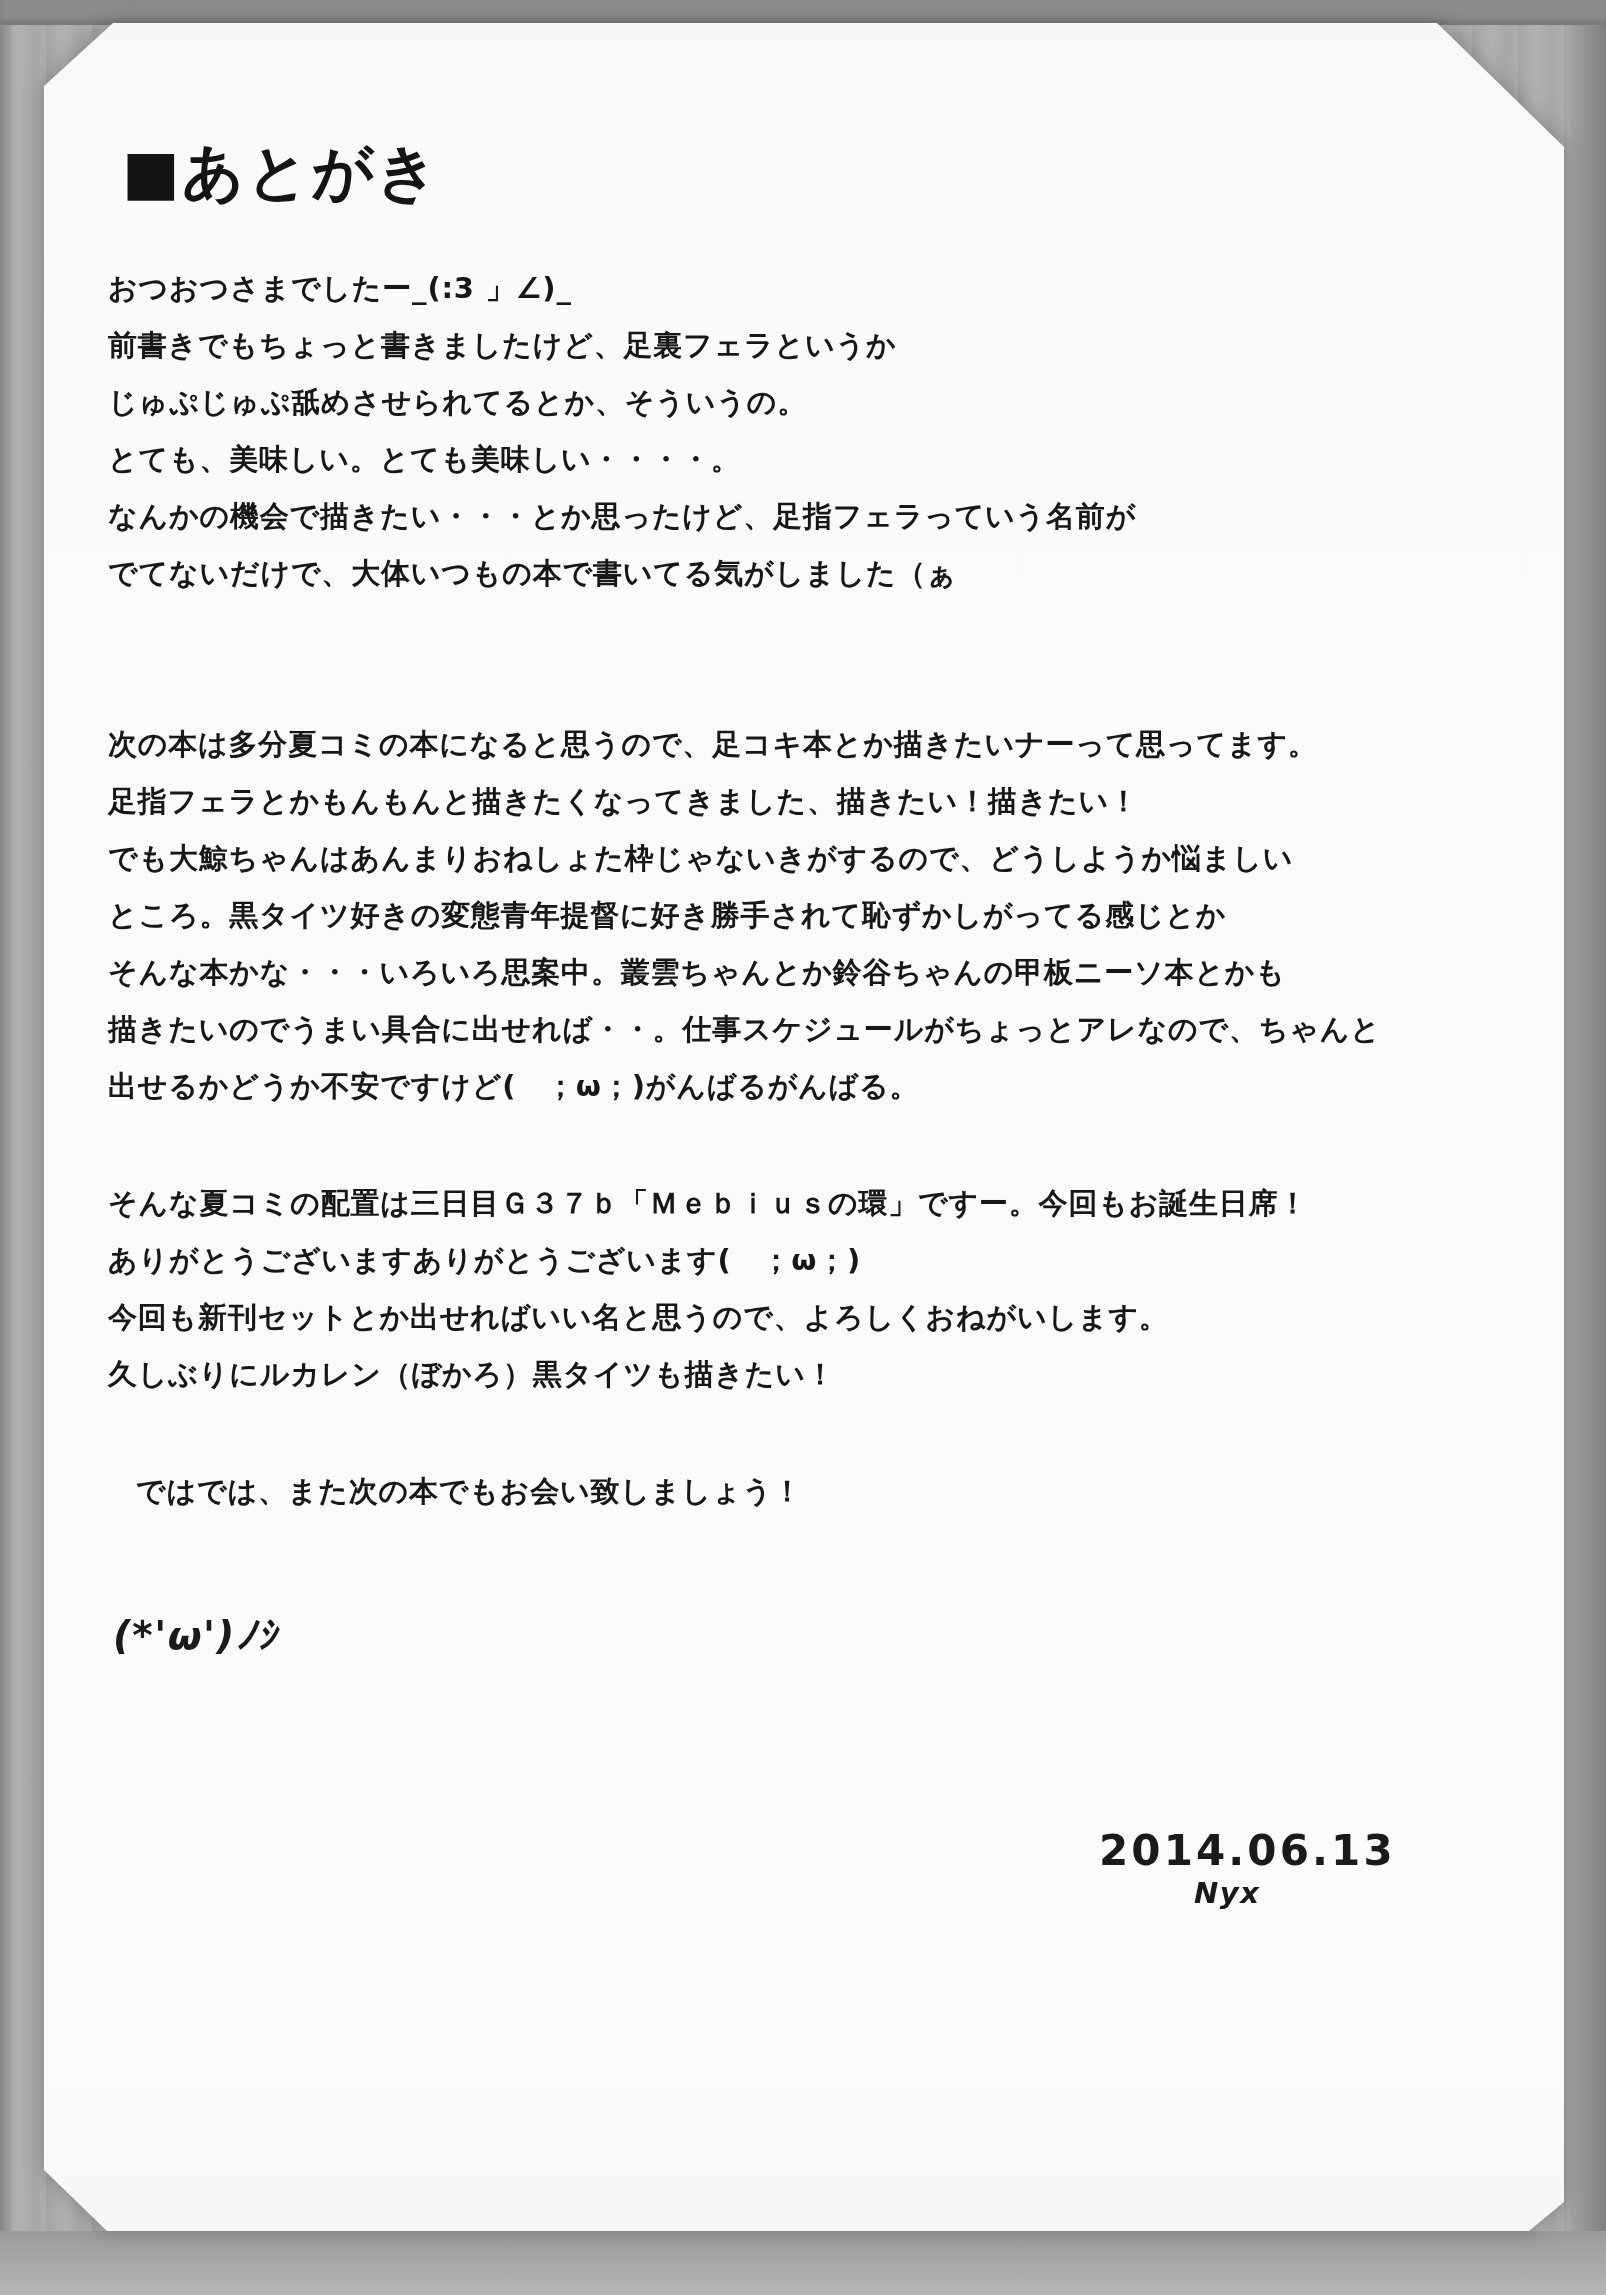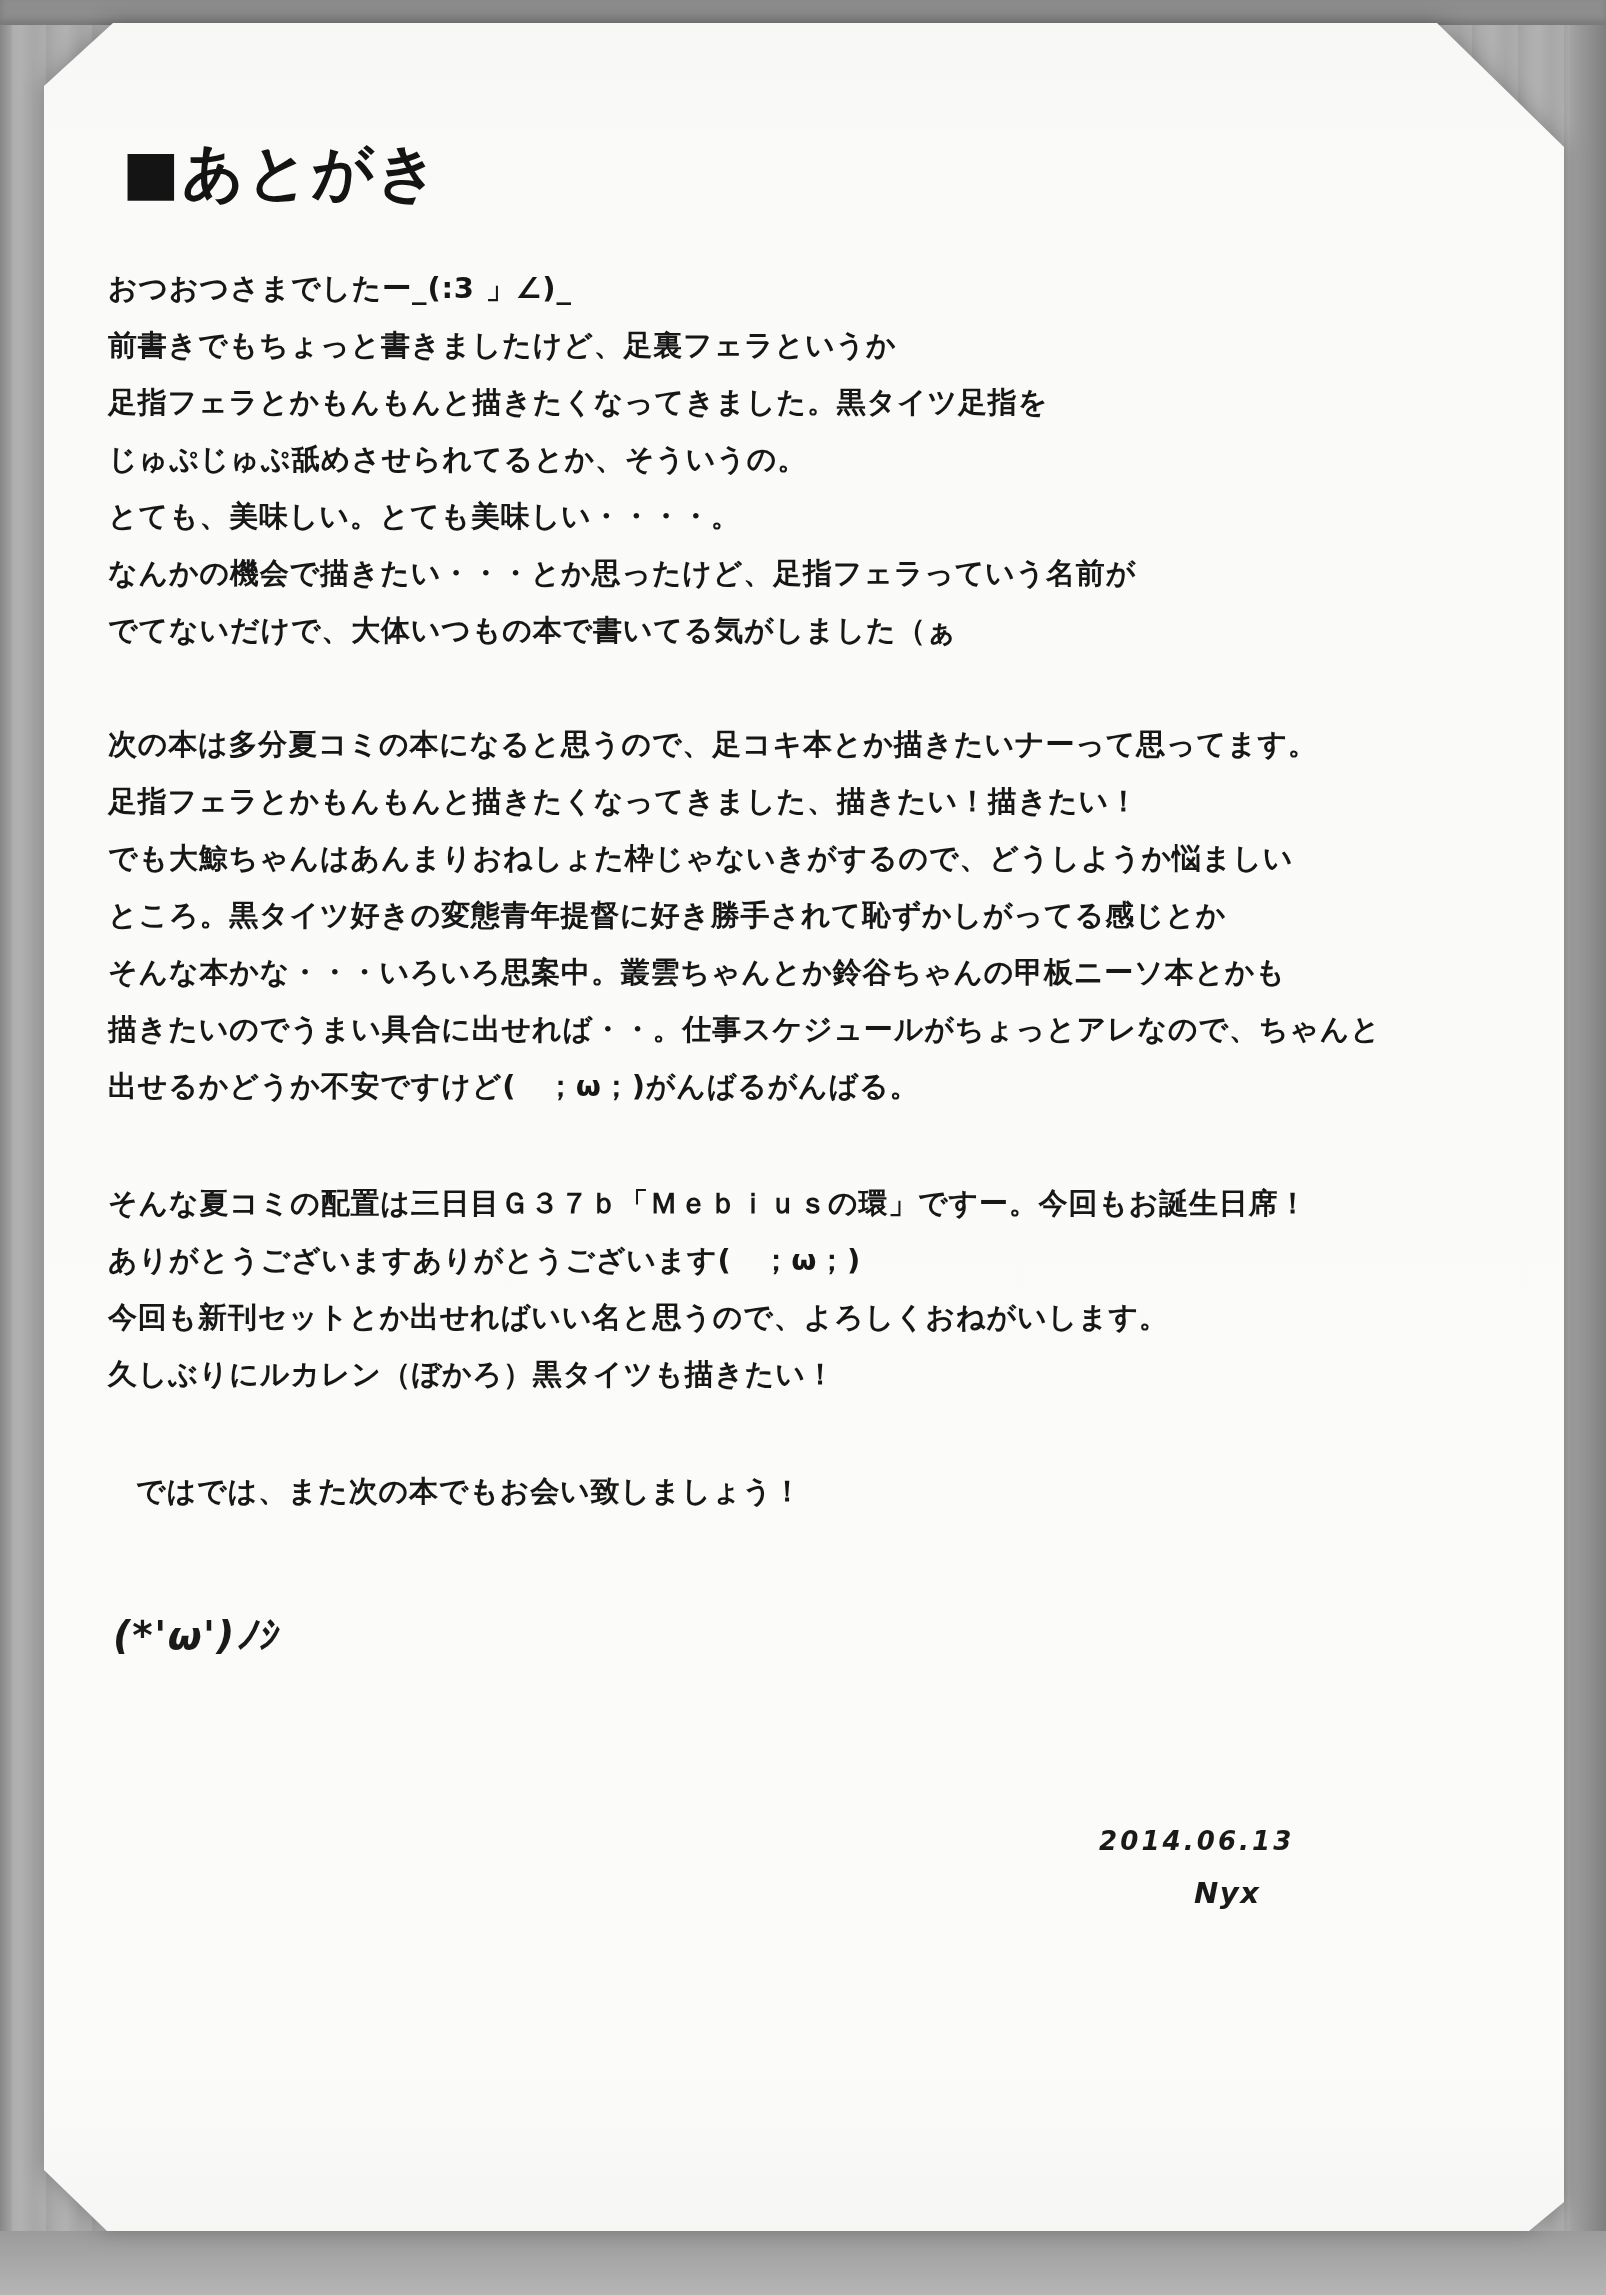--- a/index.html
+++ b/index.html
@@ -55,21 +55,21 @@
   .para1{top:716px;}
   .para2{top:1175px;}
   .para3{top:1463px;margin-left:28px;}
   .signoff{
     position:absolute;left:113px;top:1613px;
     font-size:39px;font-weight:700;font-style:italic;color:#1a1a1a;
     letter-spacing:1.5px;white-space:nowrap;
   }
   .date-line{
     position:absolute;left:1099px;top:1826px;
-    font-size:26px;font-weight:600;font-style:italic;color:#1a1a1a;
+    font-size:42px;font-weight:600;color:#1a1a1a;
     letter-spacing:3.1px;white-space:nowrap;
   }
   .author-line{
     position:absolute;left:1194px;top:1876px;
     font-size:29px;font-weight:600;font-style:italic;color:#1a1a1a;
     letter-spacing:1.5px;white-space:nowrap;
   }
   .margin-dash{
     position:absolute;left:1569px;top:810px;width:21.4px;height:6.9px;
     background:#4c4c4c;transform:rotate(7deg);border-radius:1.5px;
@@ -84,21 +84,20 @@
 <div class="band-top"></div>
 <div class="band-bottom"></div>
 
 <div class="page-wrap">
   <div class="page">
     <div class="page-title">■あとがき</div>
     <div>
         <div class="para para0">
           <div class="tline">おつおつさまでしたー_(:3 」∠)_</div>
           <div class="tline">前書きでもちょっと書きましたけど、足裏フェラというか</div>
-          <div class="tline">足指フェラとかもんもんと描きたくなってきました。黒タイツ足指を</div>
           <div class="tline">じゅぷじゅぷ舐めさせられてるとか、そういうの。</div>
           <div class="tline">とても、美味しい。とても美味しい・・・・。</div>
           <div class="tline">なんかの機会で描きたい・・・とか思ったけど、足指フェラっていう名前が</div>
           <div class="tline">でてないだけで、大体いつもの本で書いてる気がしました（ぁ</div>
         </div>
         <div class="para para1">
           <div class="tline">次の本は多分夏コミの本になると思うので、足コキ本とか描きたいナーって思ってます。</div>
           <div class="tline">足指フェラとかもんもんと描きたくなってきました、描きたい！描きたい！</div>
           <div class="tline">でも大鯨ちゃんはあんまりおねしょた枠じゃないきがするので、どうしようか悩ましい</div>
           <div class="tline">ところ。黒タイツ好きの変態青年提督に好き勝手されて恥ずかしがってる感じとか</div>

